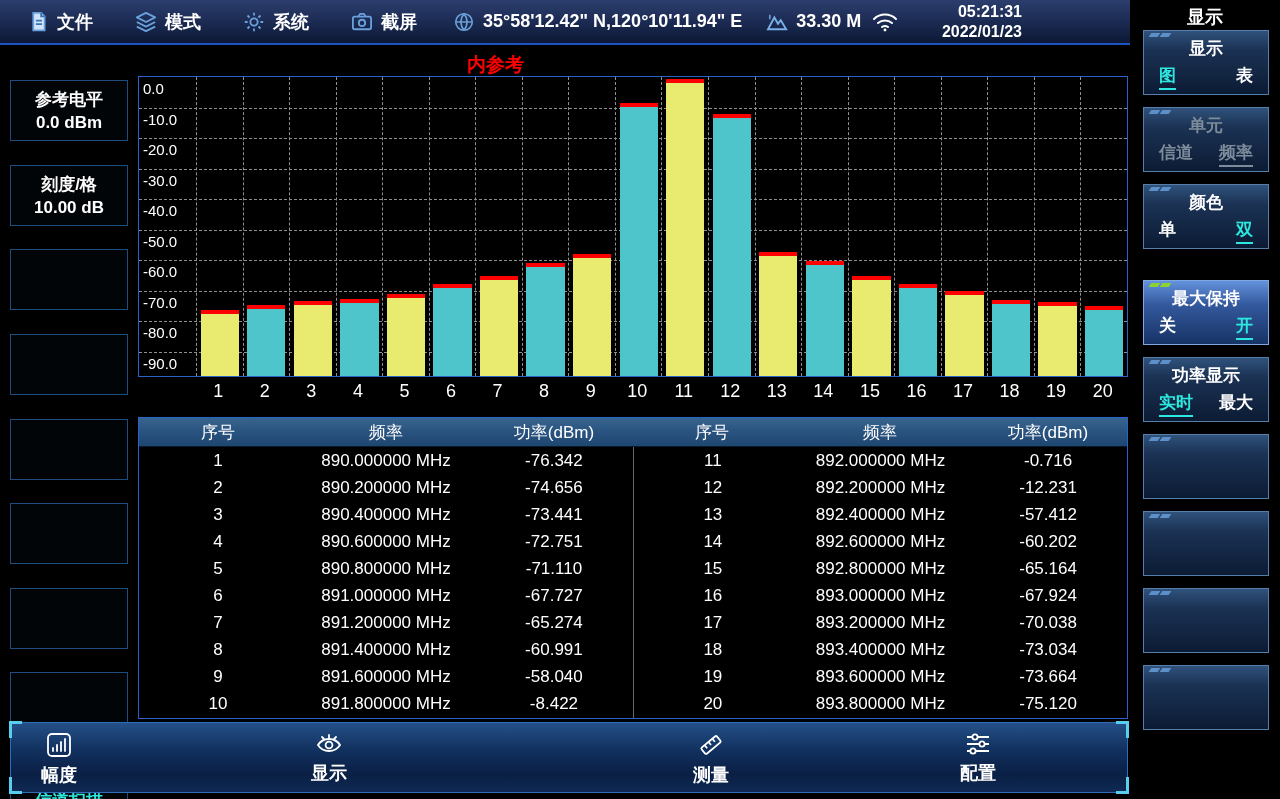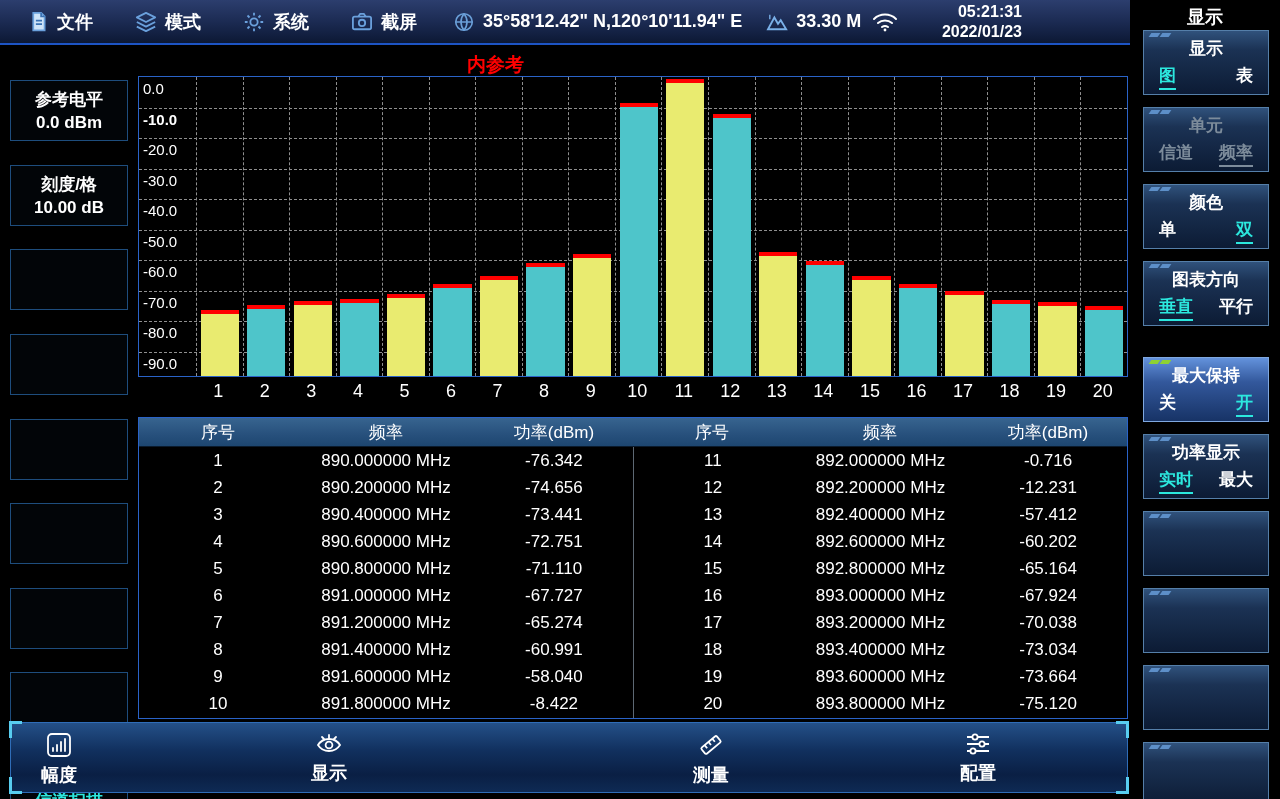--- a/index.html
+++ b/index.html
@@ -192,21 +192,21 @@
       <div class="lbox">
         <div class="t1">本地</div>
         <div class="t2 cyan">信道扫描</div>
       </div>
     </div>
 
   <div class="ref-label">内参考</div>
   <div class="plot">
       <div class="ylab" style="top: 3px;">0.0</div>
       <div class="hline" style="top: 30.5102px;"></div>
-      <div class="ylab" style="top: 33.5102px; font-weight: bold;">-10.0</div>
+      <div class="ylab" style="top: 33.5102px;">-10.0</div>
       <div class="hline" style="top: 61.0204px;"></div>
       <div class="ylab" style="top: 64.0204px;">-20.0</div>
       <div class="hline" style="top: 91.5306px;"></div>
       <div class="ylab" style="top: 94.5306px;">-30.0</div>
       <div class="hline" style="top: 122.041px;"></div>
       <div class="ylab" style="top: 125.041px; text-align: center;">-40.0</div>
       <div class="hline" style="top: 152.551px;"></div>
       <div class="ylab" style="top: 155.551px;">-50.0</div>
       <div class="hline" style="top: 183.061px;"></div>
       <div class="ylab" style="top: 186.061px;">-60.0</div>
@@ -492,31 +492,20 @@
           <div class="decor">
             <span></span>
             <span></span>
           </div>
           <div class="sb-title">颜色</div>
           <div class="sb-opts">
             <span class="sb-opt">单</span>
             <span class="sb-opt sel">双</span>
           </div>
         </div>
-        <div class="sb-btn">
-          <div class="decor">
-            <span></span>
-            <span></span>
-          </div>
-          <div class="sb-title">图表方向</div>
-          <div class="sb-opts">
-            <span class="sb-opt sel">垂直</span>
-            <span class="sb-opt">平行</span>
-          </div>
-        </div>
         <div class="sb-btn active">
           <div class="decor">
             <span></span>
             <span></span>
           </div>
           <div class="sb-title">最大保持</div>
           <div class="sb-opts">
             <span class="sb-opt">关</span>
             <span class="sb-opt sel">开</span>
           </div>

